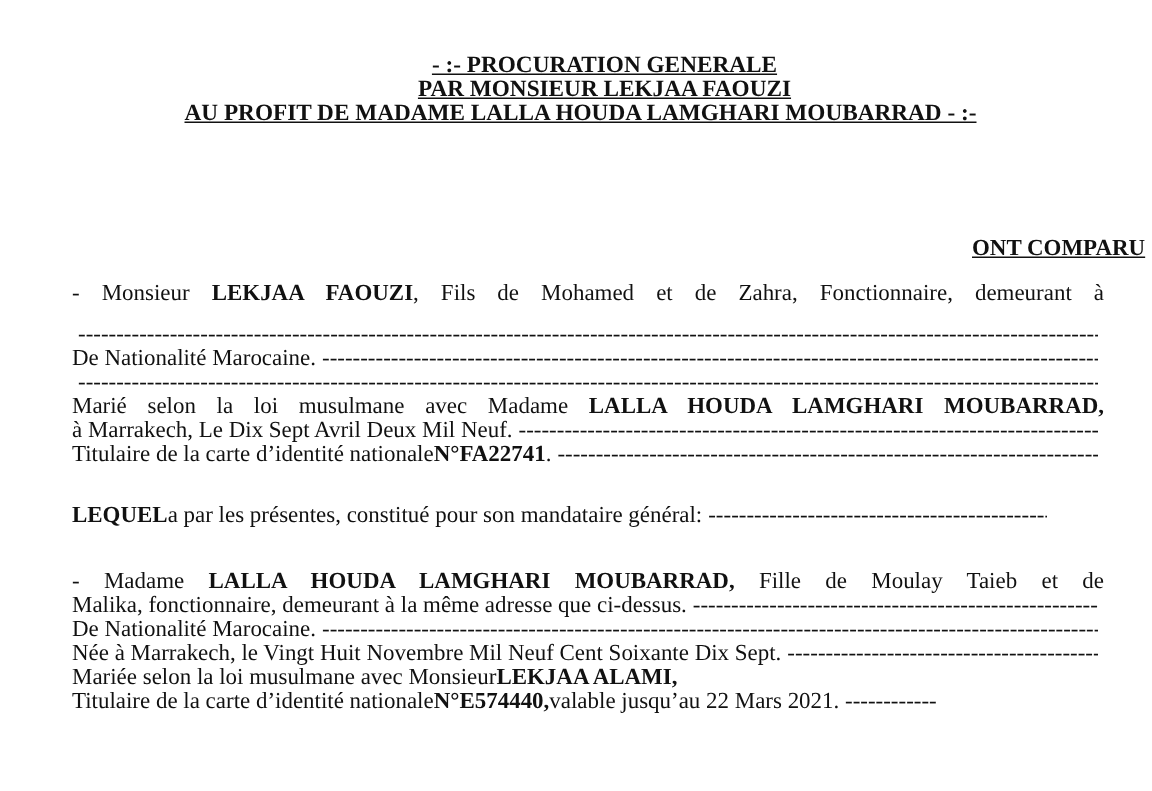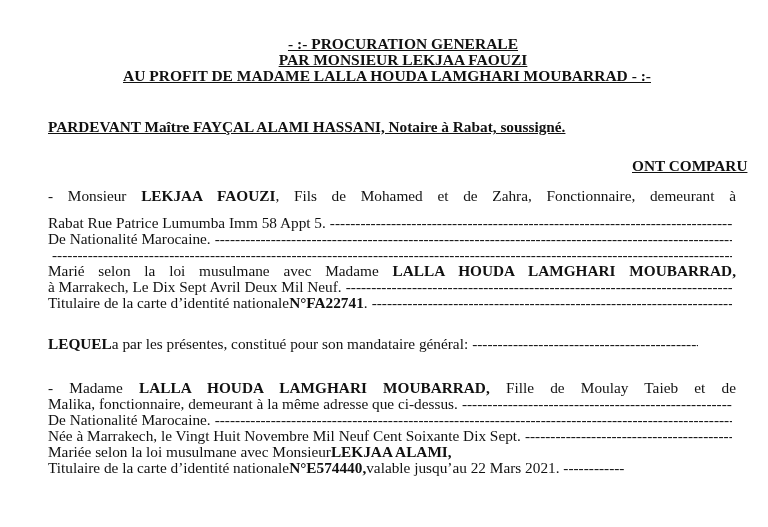--- a/index.html
+++ b/index.html
@@ -33,28 +33,26 @@
 <body>
 
 <div class="page">
 
   <div class="title-block">
     <div class="t1">- :- PROCURATION GENERALE</div>
     <div class="t2">PAR MONSIEUR LEKJAA FAOUZI</div>
     <div class="t3">AU PROFIT DE MADAME LALLA HOUDA LAMGHARI MOUBARRAD - :-</div>
   </div>
 
-  <div class="line b u" style="top:119px; left:48px;">PARDEVANT Maître FAYÇAL ALAMI HASSANI, Notaire à Rabat, soussigné.</div>
 
-  <div class="line b u" style="top:158px; left:632px;">ONT COMPARU</div>
+  <div class="line b u" style="top:158px; left:648px;">ONT COMPARU</div>
 
   <div class="justify" style="top:188px;"><span>- Monsieur </span><span class="b">LEKJAA FAOUZI</span><span>, Fils de Mohamed et de Zahra, Fonctionnaire, demeurant à</span></div>
 
   <div class="row" style="top:215px; width:684px;">
-      <span>Rabat Rue Patrice Lumumba Imm 58 Appt 5. </span>
       <span class="dash">------------------------------------------------------------------------------------------------------------------------------------------</span>
     </div>
 
   <div class="row" style="top:231px; width:684px;">
       <span>De Nationalité Marocaine. </span>
       <span class="dash">------------------------------------------------------------------------------------------------------------------------------------------</span>
     </div>
 
   <div class="row" style="top:247px; width:684px;">
       <span class="dash">------------------------------------------------------------------------------------------------------------------------------------------</span>

